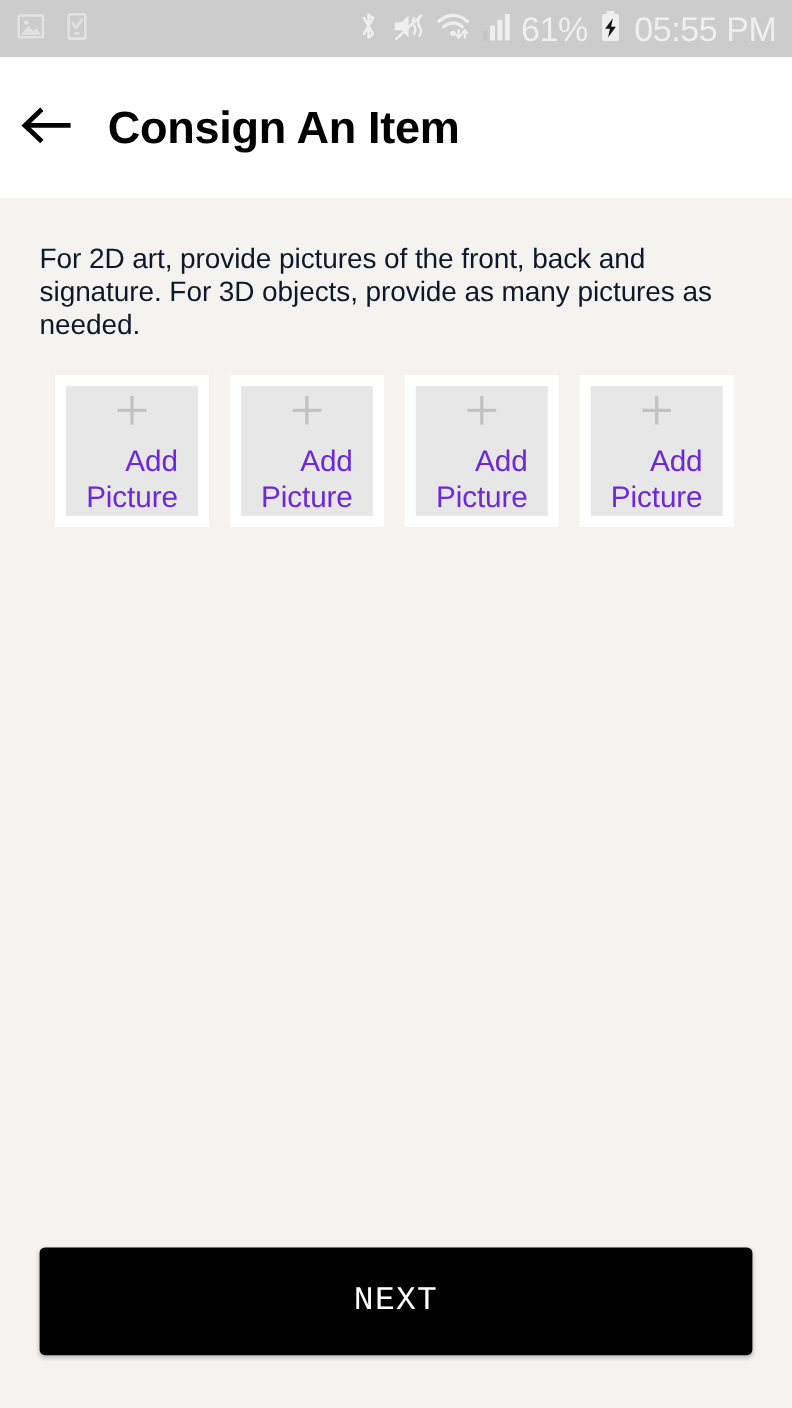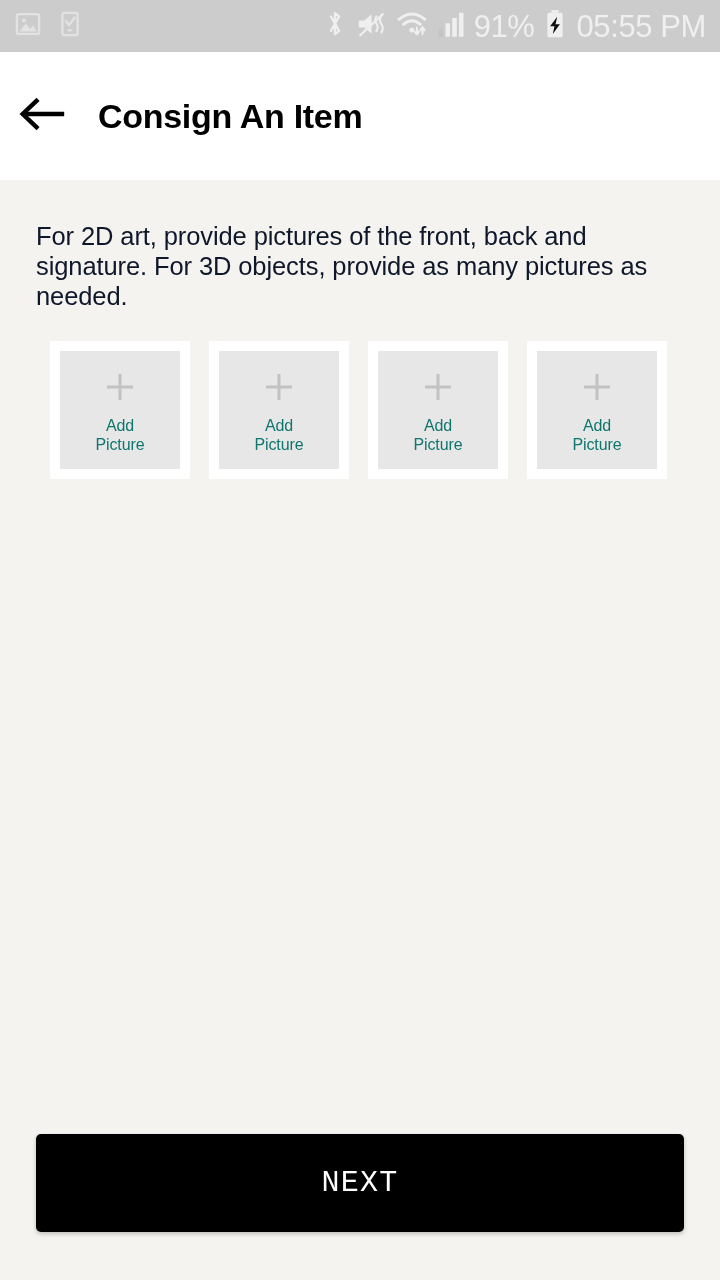--- a/index.html
+++ b/index.html
@@ -68,21 +68,21 @@
     width: 78px;
     height: 128px;
     display: flex;
     align-items: center;
     justify-content: center;
     cursor: pointer;
     padding-left: 8px;
     box-sizing: border-box;
   }
   .page-title {
-    font-size: 34px;
+    font-size: 41px;
     font-weight: bold;
     color: #000000;
     letter-spacing: -0.3px;
     margin-left: 20px;
     white-space: nowrap;
   }
 
   
   .content {
     flex: 1 1 auto;
@@ -124,24 +124,24 @@
     display: flex;
     flex-direction: column;
     align-items: center;
     justify-content: center;
   }
   .plus-icon {
     display: block;
     margin-bottom: 2px;
   }
   .tile-label {
-    font-size: 16px;
+    font-size: 27px;
     line-height: 1.2;
-    color: #0f766e;
-    text-align: center;
+    color: #6d28d9;
+    text-align: right;
     letter-spacing: -0.1px;
     margin-top: 2px;
   }
 
   
   .next-wrap {
     position: absolute;
     left: 36px;
     right: 36px;
     bottom: 48px;
@@ -209,21 +209,21 @@
         </svg>
       </span>
       <span class="sb-icon">
         <svg width="27" height="30" viewBox="0 0 18 20">
           <rect x="0.5" y="13" width="3" height="5.5" fill="#c4c4c4"></rect>
           <rect x="5" y="9.5" width="3" height="9" fill="#efefef"></rect>
           <rect x="9.5" y="6" width="3" height="12.5" fill="#efefef"></rect>
           <rect x="14" y="2.5" width="3" height="16" fill="#efefef"></rect>
         </svg>
       </span>
-      <span class="sb-text sb-battpct">91%</span>
+      <span class="sb-text sb-battpct">61%</span>
       <span class="sb-icon">
         <svg width="20" height="30" viewBox="0 0 14 22">
           <rect x="4.4" y="0.8" width="5.2" height="2" fill="#efefef"></rect>
           <rect x="1.4" y="2.8" width="11.2" height="18" rx="1.2" fill="#efefef"></rect>
           <path d="M8.6 5.6 L3.4 12.6 L6.6 12.6 L5.4 18.4 L10.6 11.2 L7.4 11.2 Z" fill="#111111"></path>
         </svg>
       </span>
       <span class="sb-text sb-time">05:55 PM</span>
     </div>
   </div>

